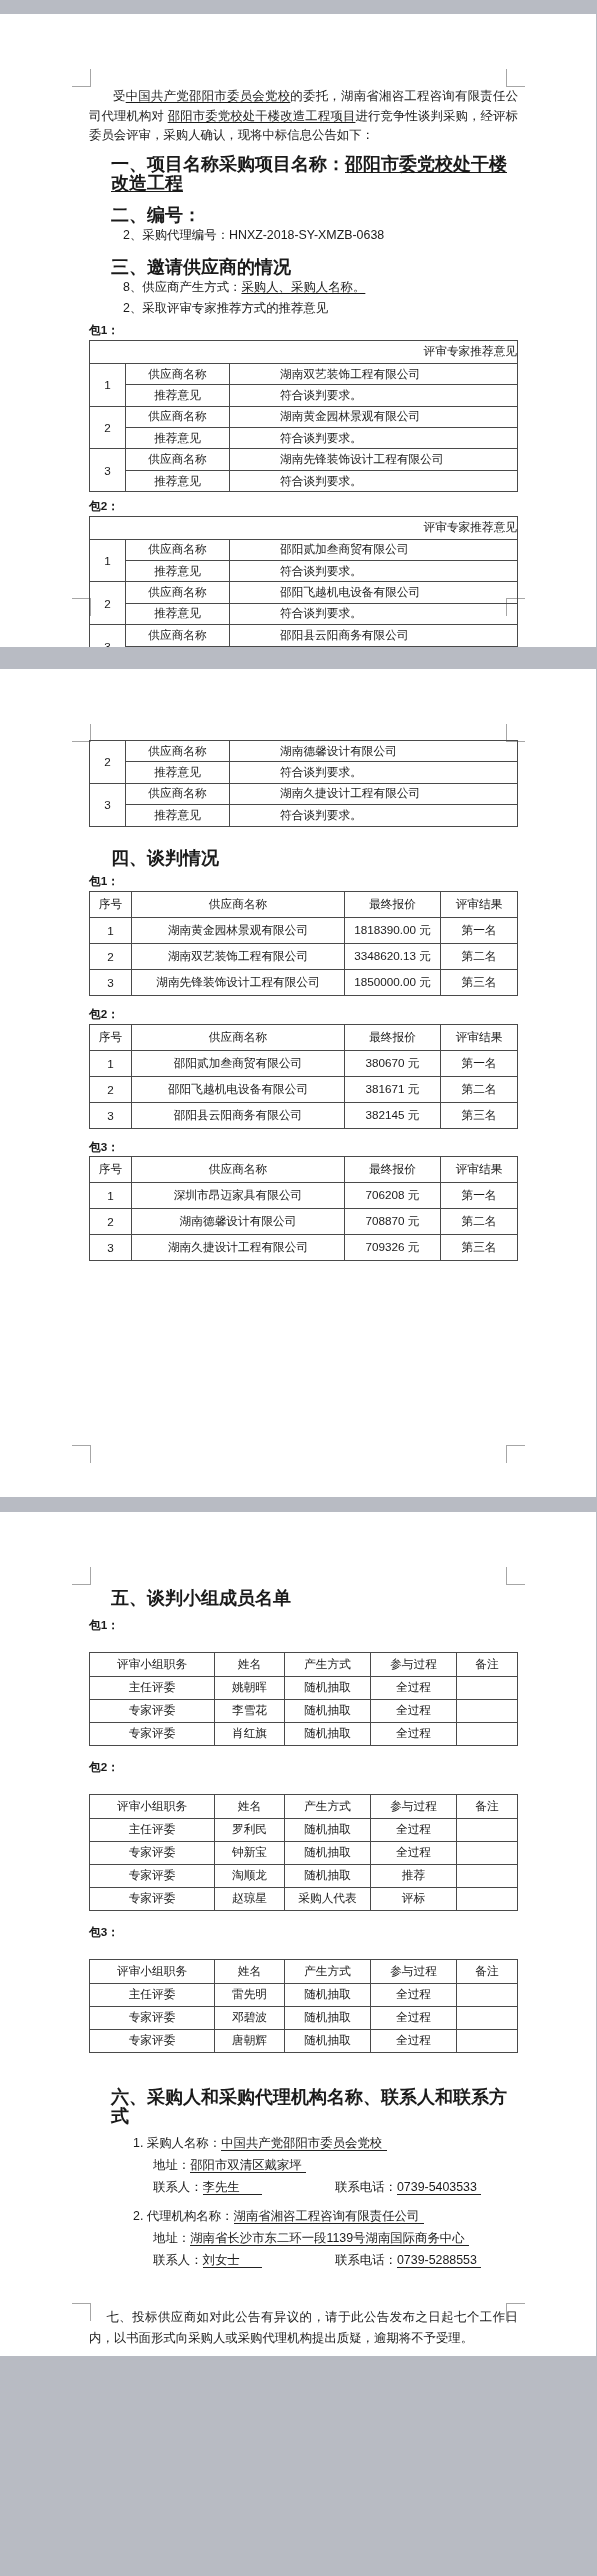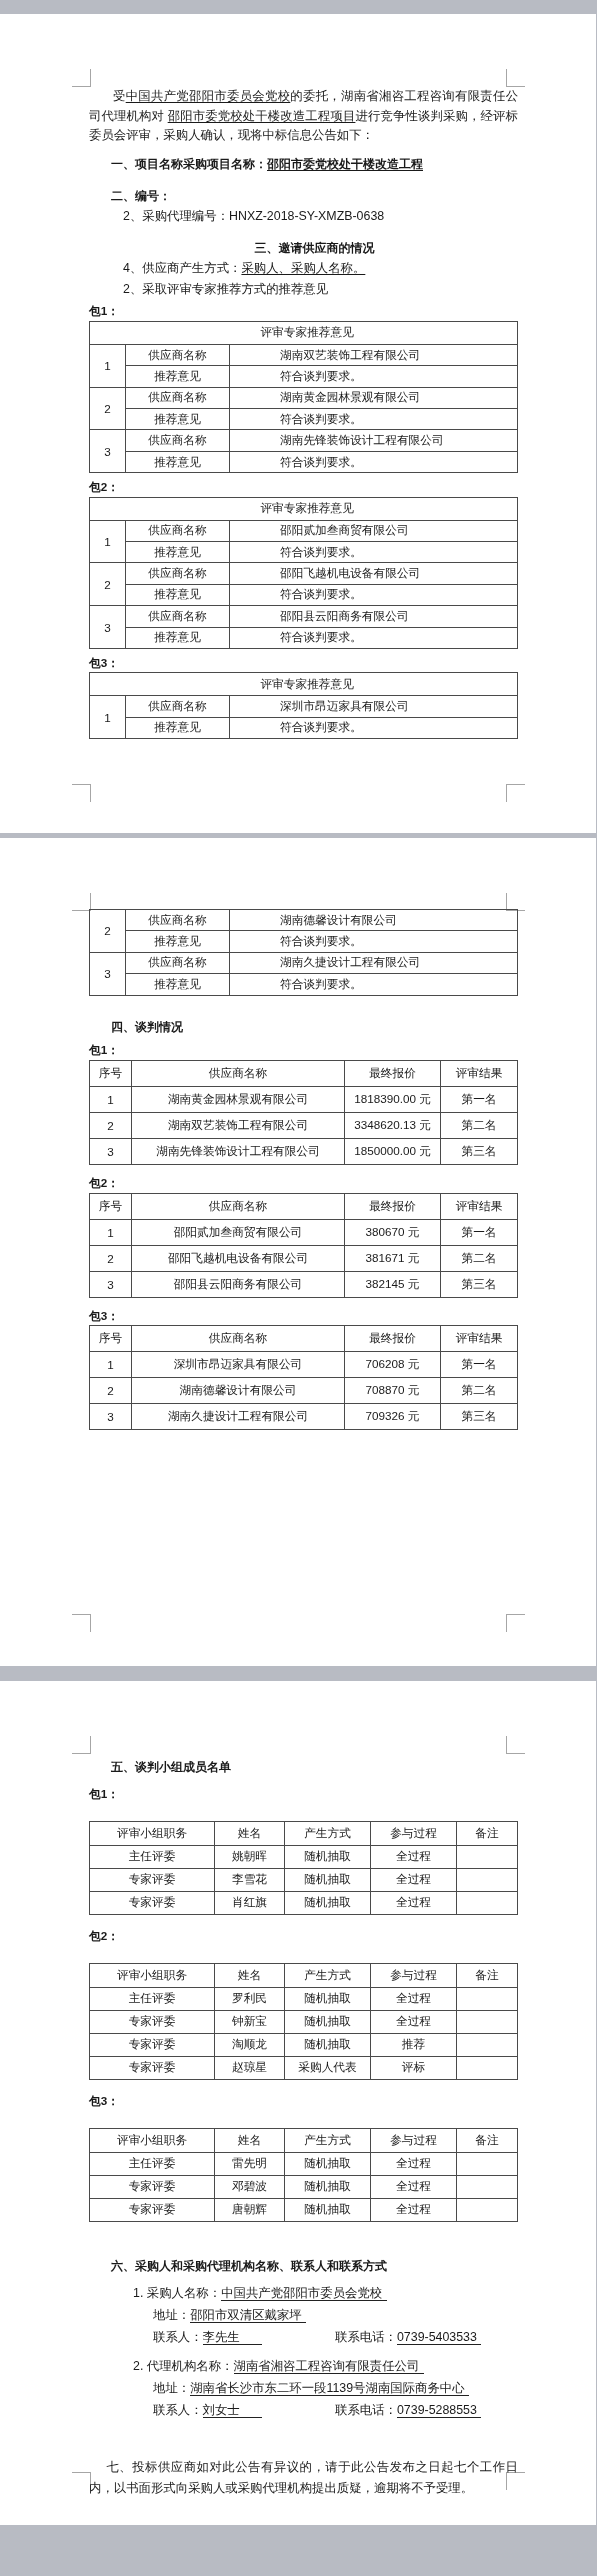--- a/index.html
+++ b/index.html
@@ -9,21 +9,21 @@
     font-family:"Liberation Sans","DejaVu Sans",sans-serif;
     color:#1a1a1a;
     padding-top:14px;
   }
   .page{
     position:relative;
     width:596px;
     background:#ffffff;
     overflow:hidden;
   }
-  .page-1{height:819px;margin-bottom:5px;}
+  .page-1{height:633px;margin-bottom:22px;}
   .page-2{height:828px;margin-bottom:15.3px;}
   .page-3{height:844px;}
   .content{
     position:absolute;
     left:89px;
     top:0;
     width:429px;
   }
   
   .cropmark{position:absolute;width:18px;height:17px;}
@@ -38,45 +38,45 @@
   .intro{
     margin:73px 0 0 0;
     font-size:12.4px;
     line-height:19.7px;
     text-indent:24px;
     text-align:justify;
   }
   .u{text-decoration:underline;text-underline-offset:2.2px;}
   .sec-heading{
     font-weight:bold;
-    font-size:12px;
+    font-size:18px;
     line-height:19px;
     margin:13px 0 0 22px;
   }
   .sec-heading .u{font-weight:bold;}
   .h1m{margin-top:8.7px;}
-  .h3m{margin-top:13px;text-align:center;}
+  .h3m{margin-top:13px;}
   .plain-line{font-size:12.4px;line-height:20.4px;margin-left:34px;}
   .budget-block{margin-top:2.9px;}
   .sub-line{font-size:12.4px;line-height:20.4px;margin-left:34px;}
   .pkg-label{
     font-weight:bold;
     font-size:11.7px;
     line-height:16px;
     margin-top:5.8px;
   }
   .pkg-label.first{margin-top:4.4px;}
 
   table{border-collapse:collapse;table-layout:fixed;width:100%;}
   td{padding:0;overflow:hidden;white-space:nowrap;}
 
   
   .rec{font-size:11.7px;border:1.5px solid #2e2e2e;margin-top:1.5px;}
   .rec td{border:0.7px solid #4a4a4a;height:20.4px;}
-  .rec tr.trow td{height:22px;text-align:center;padding-left:7.3px;}
+  .rec tr.trow td{height:22px;text-align:right;padding-left:7.3px;}
   .rec td.no{text-align:center;}
   .rec td.lbl{text-align:center;}
   .rec td.val{padding-left:50px;}
 
   
   .neg{font-size:11.7px;border:1.5px solid #2e2e2e;margin-top:1.5px;}
   .neg td{border:0.7px solid #4a4a4a;height:25px;text-align:center;}
   .neg-label{margin-top:10.2px;}
 
   
@@ -115,21 +115,21 @@
 
     <p class="intro"><span>受</span><span class="u">中国共产党邵阳市委员会党校</span><span>的委托，湖南省湘咨工程咨询有限责任公司代理机构对 </span><span class="u">邵阳市委党校处干楼改造工程项目</span><span>进行竞争性谈判采购，经评标委员会评审，采购人确认，现将中标信息公告如下：</span></p>
 
     <div class="sec-heading h1m"><span>一、项目名称采购项目名称：</span><span class="u">邵阳市委党校处干楼改造工程</span></div>
 
 
     <div class="sec-heading">二、编号：</div>
     <div class="sub-line">2、采购代理编号：HNXZ-2018-SY-XMZB-0638</div>
 
     <div class="sec-heading h3m">三、邀请供应商的情况</div>
-    <div class="sub-line"><span>4、供应商产生方式：</span><span class="u">采购人、采购人名称。</span></div>
+    <div class="sub-line"><span>8、供应商产生方式：</span><span class="u">采购人、采购人名称。</span></div>
     <div class="sub-line">2、采取评审专家推荐方式的推荐意见</div>
 
     <div class="pkg-label first">包1：</div>
     <table class="rec">
       <colgroup>
           <col style="width:36px">
           <col style="width:104px">
           <col>
         </colgroup>
       <tbody>

